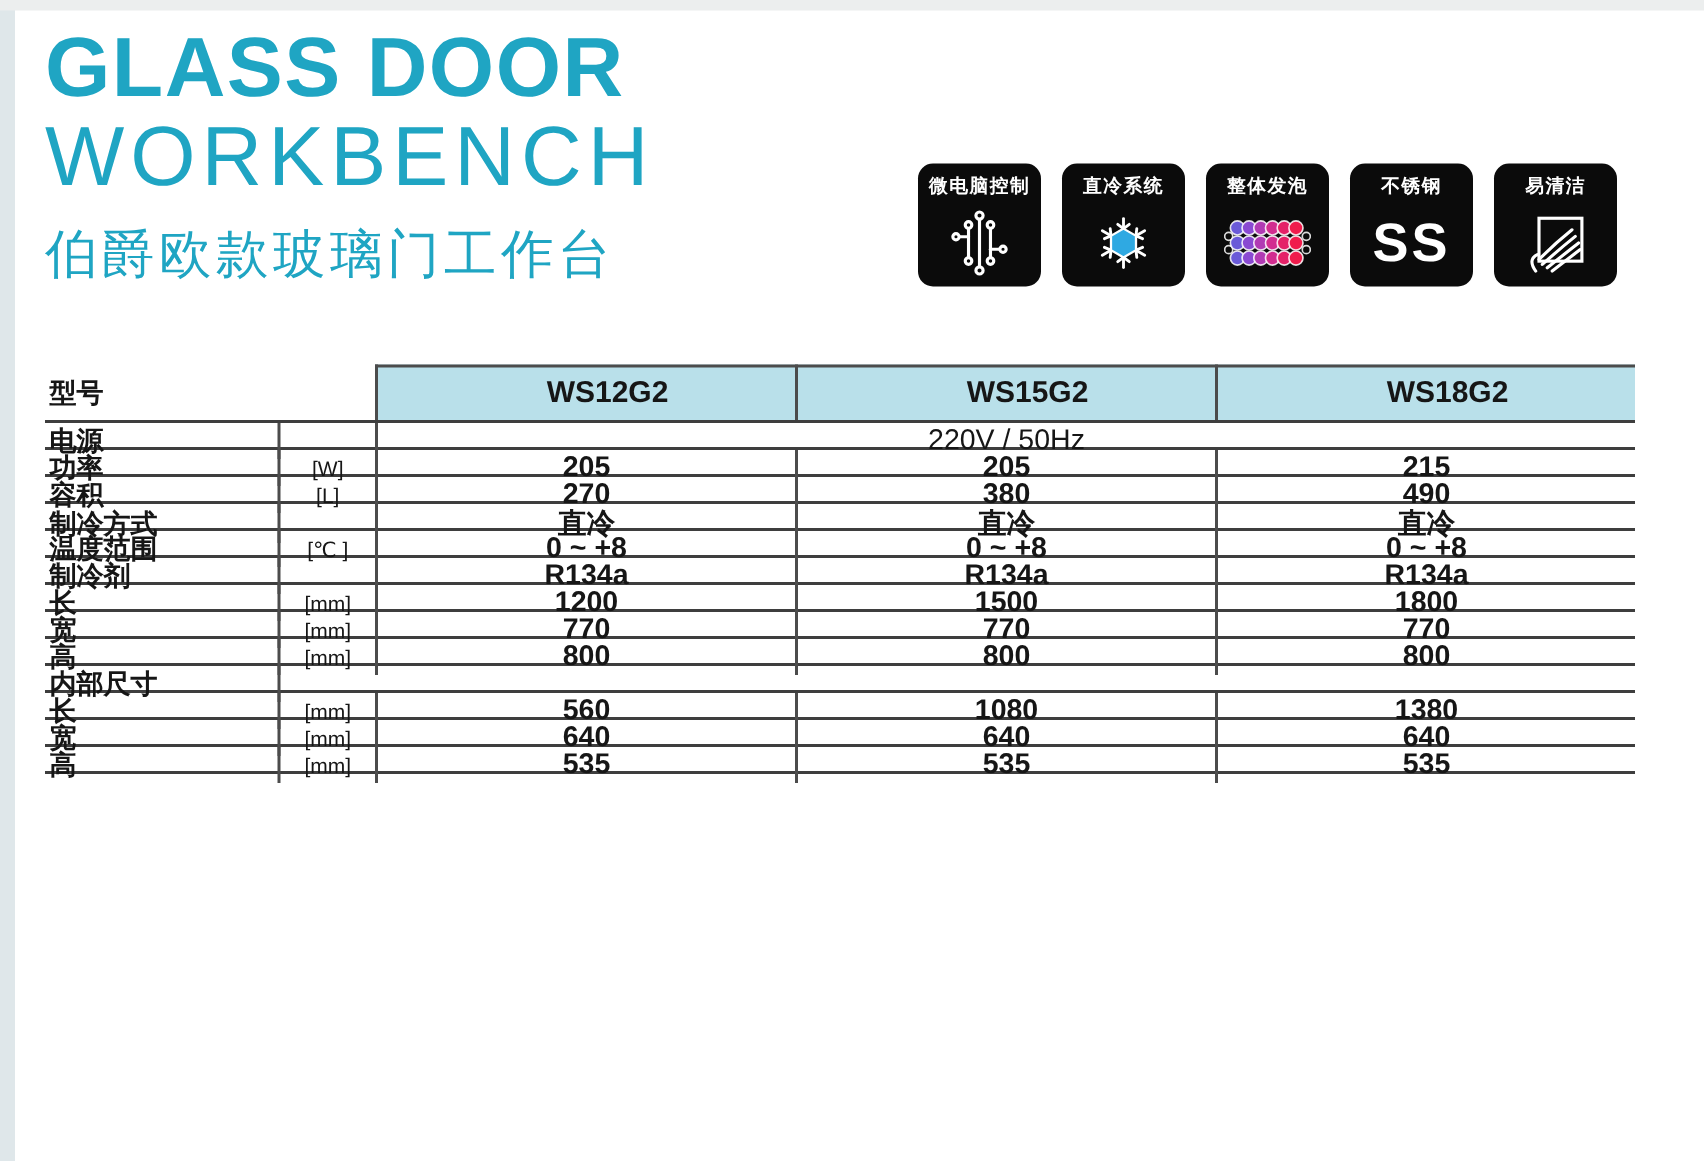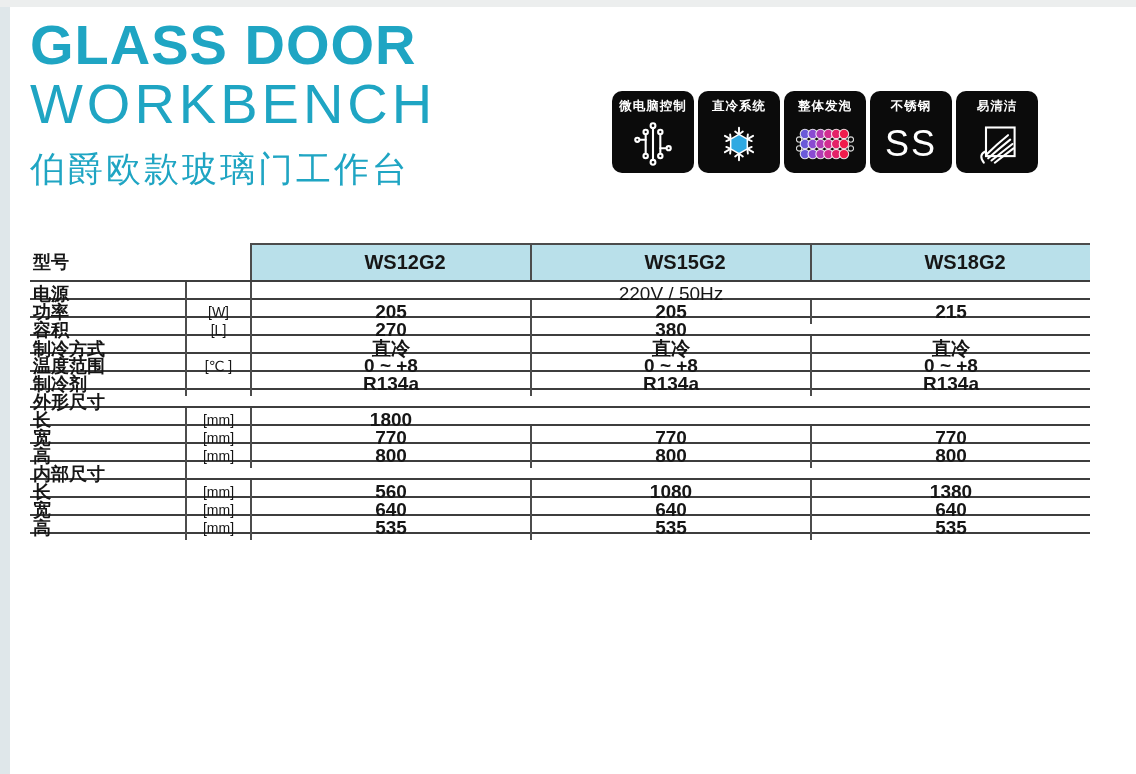--- a/index.html
+++ b/index.html
@@ -11,28 +11,28 @@
   .edge-left { position:absolute; left:0; top:0; width:10px; height:774px; background:#dfe7ea; }
   .edge-top  { position:absolute; left:0; top:0; width:1136px; height:7px; background:#eceeee; }
 
   
   .title-block { position:absolute; left:30px; top:16px; color:#1fa5c3; }
   .title-main { font-size:56px; font-weight:bold; letter-spacing:1px; line-height:1.02; }
   .title-sub  { font-size:56px; font-weight:normal; letter-spacing:4px; line-height:1.05; margin-top:2px; }
   .title-cn   { font-size:35px; font-weight:normal; letter-spacing:3px; margin-top:12px; }
 
   
-  .badges { position:absolute; left:612px; top:91px; display:flex; gap:4px; }
+  .badges { position:absolute; left:612px; top:109px; display:flex; gap:14px; }
   .badge {
     width:82px; height:82px; border-radius:10px; background:#0b0b0b; color:#fff;
     display:flex; flex-direction:column; align-items:center; padding-top:7px;
   }
   .badge-label { font-size:12.5px; font-weight:bold; letter-spacing:1px; white-space:nowrap; }
   .badge-art { flex:1; display:flex; align-items:center; justify-content:center; }
-  .ss-text { font-size:36px; font-weight:normal; letter-spacing:2px; line-height:1; }
+  .ss-text { font-size:36px; font-weight:bold; letter-spacing:2px; line-height:1; }
 
   
   .spec-table { position:absolute; left:30px; top:243px; width:1060px;
     --hline:#3e3e3e; --vline:#4c4c4c; color:#161616; }
   .t-row {
     display:grid; grid-template-columns:155px 65px 280px 280px 280px;
     height:18px; border-bottom:2px solid var(--hline);
   }
   .t-header { height:39px; }
   .t-row > div { display:flex; align-items:center; height:100%; }
@@ -195,20 +195,21 @@
       <div class="c-v">205</div>
       <div class="c-v">205</div>
       <div class="c-v">215</div>
     </div>
 
     <div class="t-row">
       <div class="c-label">容积</div>
       <div class="c-unit">[L]</div>
       <div class="c-v">270</div>
       <div class="c-v">380</div>
+      <div class="c-v">490</div>
     </div>
 
     <div class="t-row">
       <div class="c-label">制冷方式</div>
       <div class="c-unit"></div>
       <div class="c-v">直冷</div>
       <div class="c-v">直冷</div>
       <div class="c-v">直冷</div>
     </div>
 
@@ -221,27 +222,26 @@
     </div>
 
     <div class="t-row">
       <div class="c-label">制冷剂</div>
       <div class="c-unit"></div>
       <div class="c-v">R134a</div>
       <div class="c-v">R134a</div>
       <div class="c-v">R134a</div>
     </div>
 
-    <div class="t-row">
-      <div class="c-section">外形尺寸</div>
-    </div>
 
     <div class="t-row">
       <div class="c-label">长</div>
       <div class="c-unit">[mm]</div>
+      <div class="c-v">1200</div>
+      <div class="c-v">1500</div>
       <div class="c-v">1800</div>
     </div>
 
     <div class="t-row">
       <div class="c-label">宽</div>
       <div class="c-unit">[mm]</div>
       <div class="c-v">770</div>
       <div class="c-v">770</div>
       <div class="c-v">770</div>
     </div>

